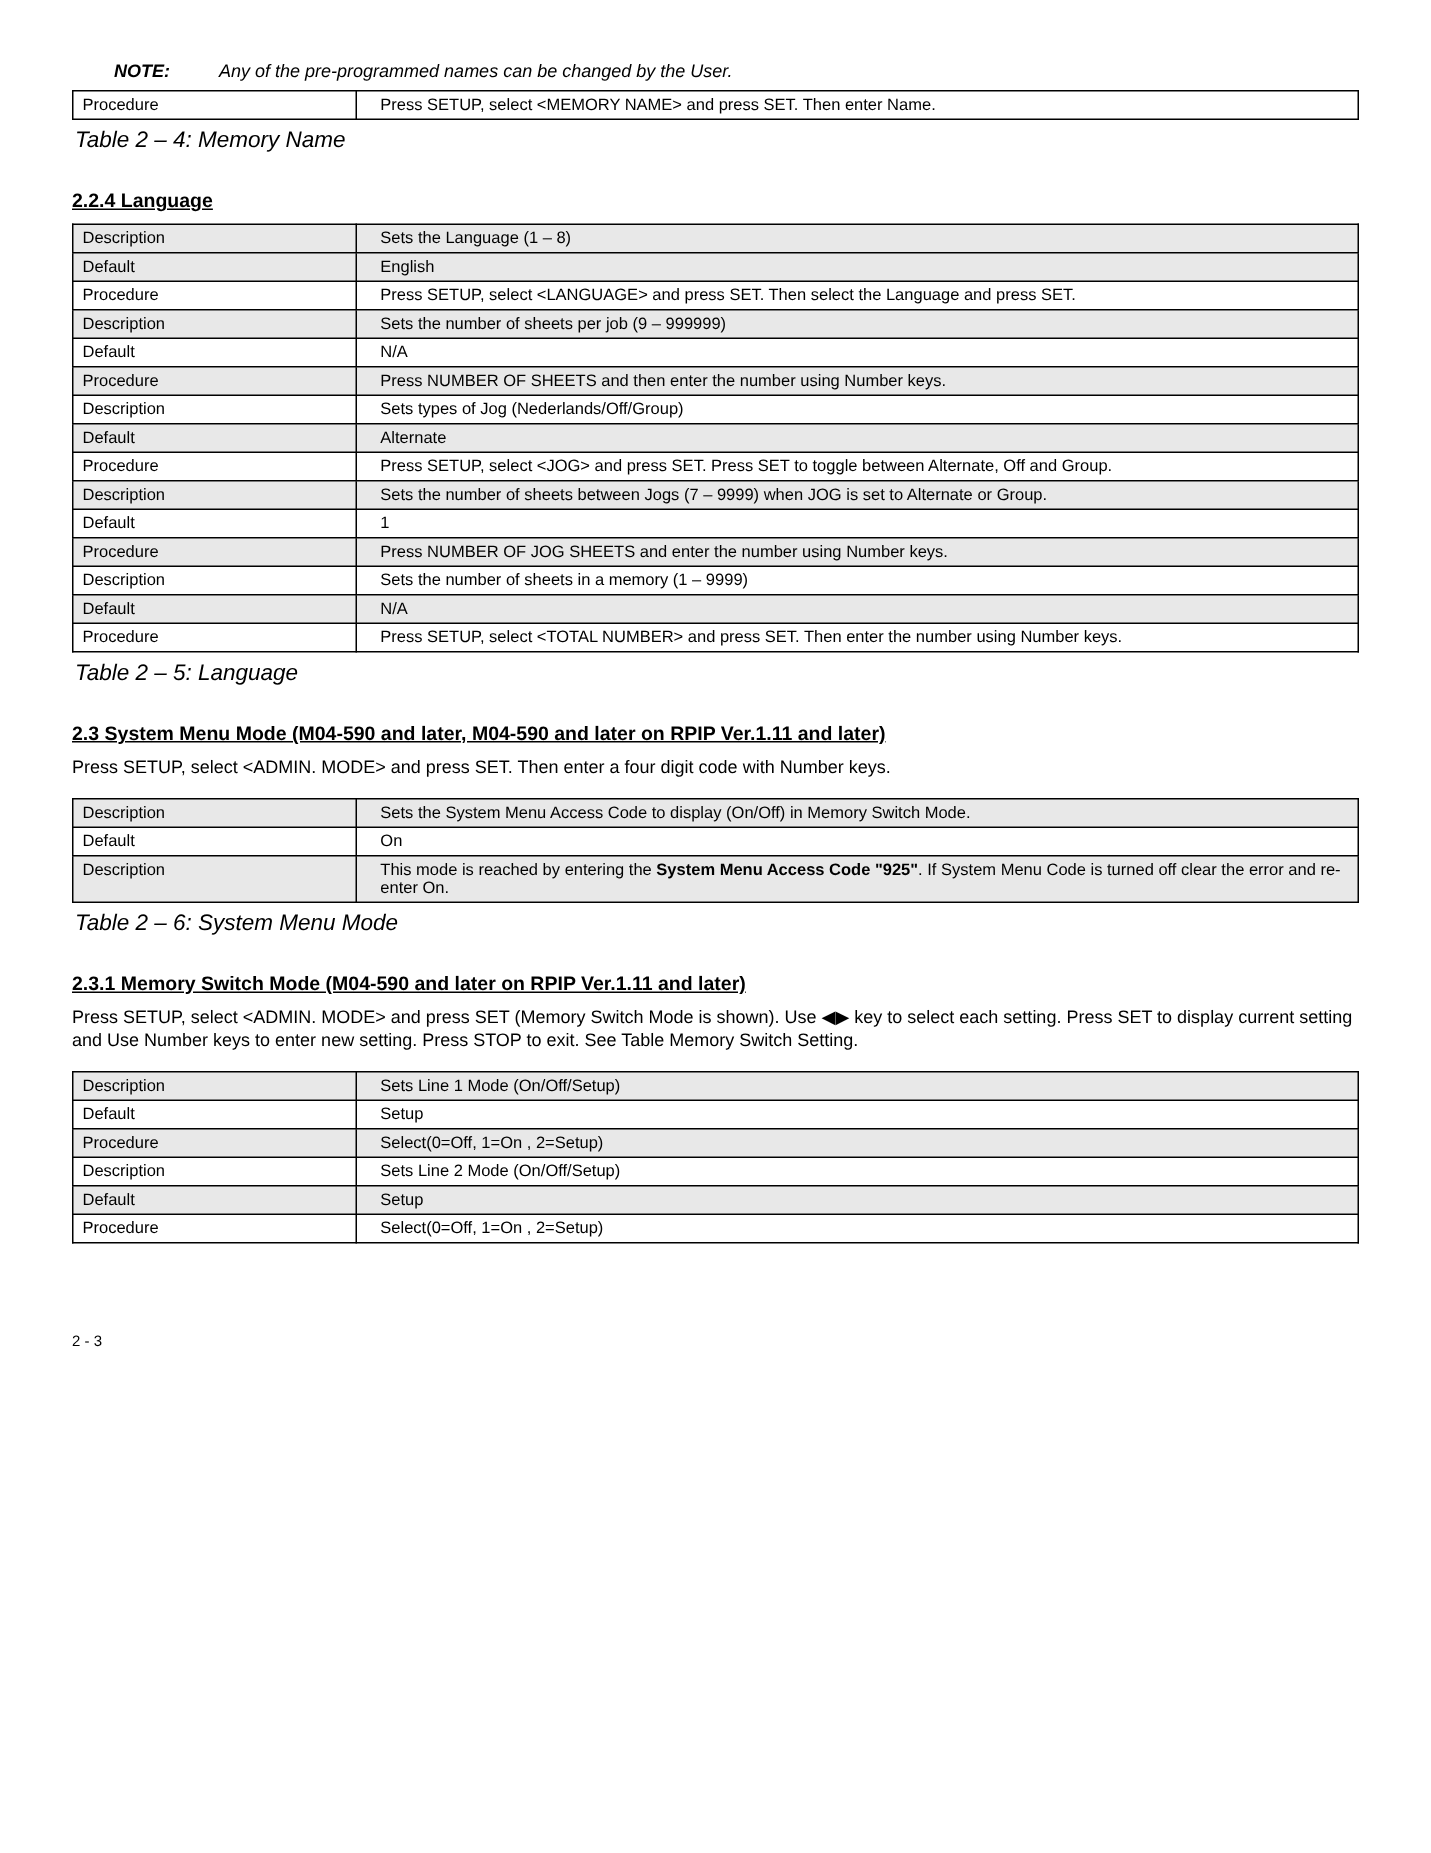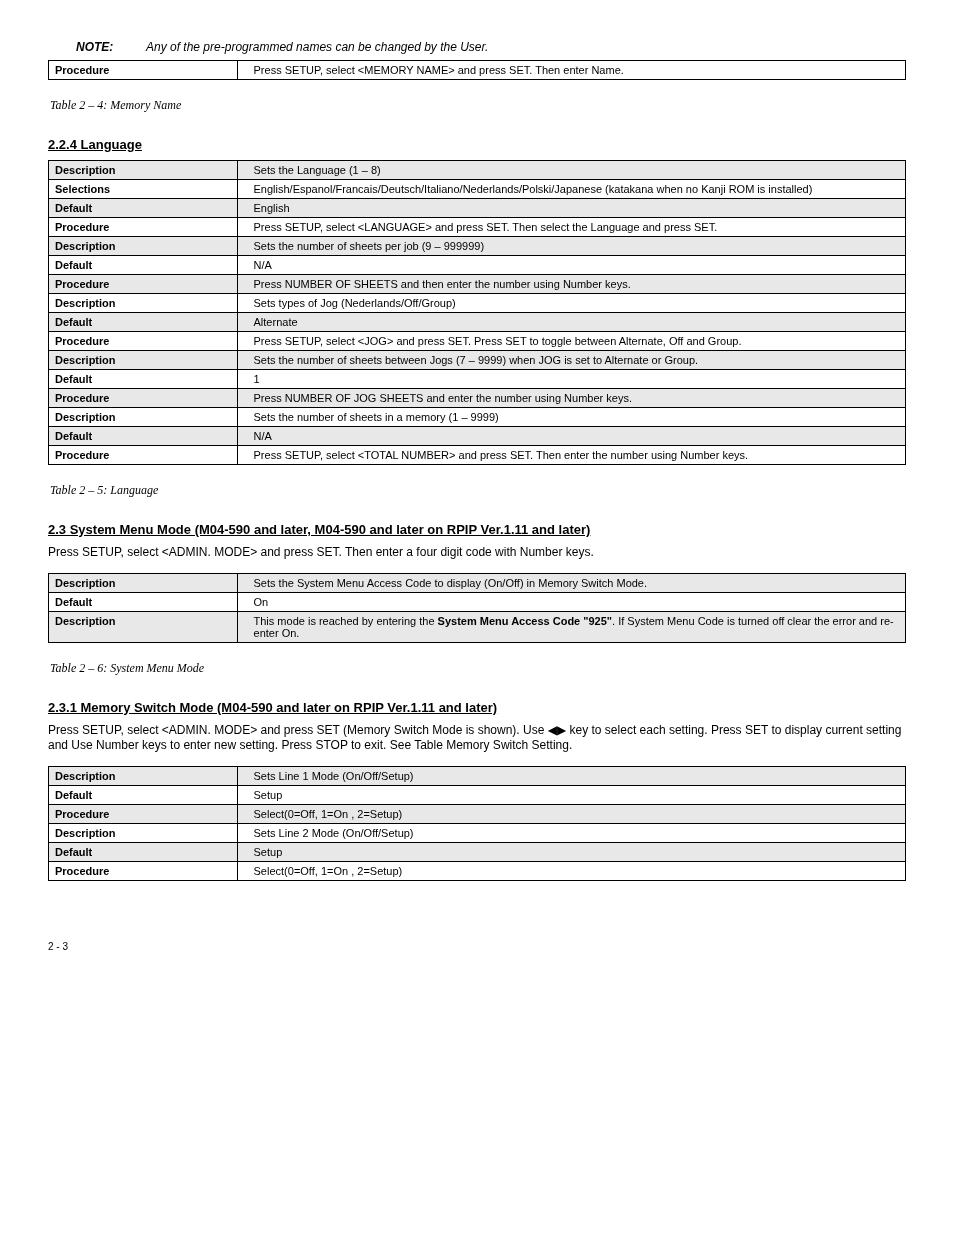--- a/index.html
+++ b/index.html
@@ -34,45 +34,44 @@
   }
   table.bordered td, table.bordered th {
     border: 1px solid #000;
     padding: 3px 6px;
     vertical-align: top;
     font-size: 11px;
     text-align: left;
   }
   table.bordered .col1 {
     width: 22%;
-    font-weight: bold;
+    font-weight: normal;
   }
   table.bordered .col2 {
     width: 78%;
     padding-left: 16px;
   }
   table.bordered tr.shade td {
     background: #e8e8e8;
   }
   .section-heading {
     font-weight: bold;
     text-decoration: underline;
     margin-top: 24px;
     margin-bottom: 8px;
     font-size: 13px;
   }
   .para {
     margin: 6px 0 12px 0;
     line-height: 1.3;
   }
   .table-caption {
-    font-size: 12px;
+    font-size: 15px;
     font-style: italic;
-    margin: 18px 0 14px 2px;
-    font-family: Liberation Serif, serif;
+    margin: 5px 0 14px 2px;
   }
   .arrows {
     font-family: Arial, sans-serif;
   }
   .pagenum {
     text-align: left;
     font-size: 10px;
     margin-top: 60px;
   }
 </style>
@@ -95,24 +94,20 @@
 <div class="table-caption">Table 2 – 4: Memory Name</div>
 
 <div class="section-heading">2.2.4 Language</div>
 
 <table class="bordered">
   <tbody>
       <tr class="shade">
     <td class="col1">Description</td>
     <td class="col2">Sets the Language (1 – 8)</td>
   </tr>
-  <tr>
-    <td class="col1">Selections</td>
-    <td class="col2">English/Espanol/Francais/Deutsch/Italiano/Nederlands/Polski/Japanese (katakana when no Kanji ROM is installed)</td>
-  </tr>
   <tr class="shade">
     <td class="col1">Default</td>
     <td class="col2">English</td>
   </tr>
   <tr>
     <td class="col1">Procedure</td>
     <td class="col2">Press SETUP, select &lt;LANGUAGE&gt; and press SET. Then select the Language and press SET.</td>
   </tr>
   <tr class="shade">
     <td class="col1">Description</td>

